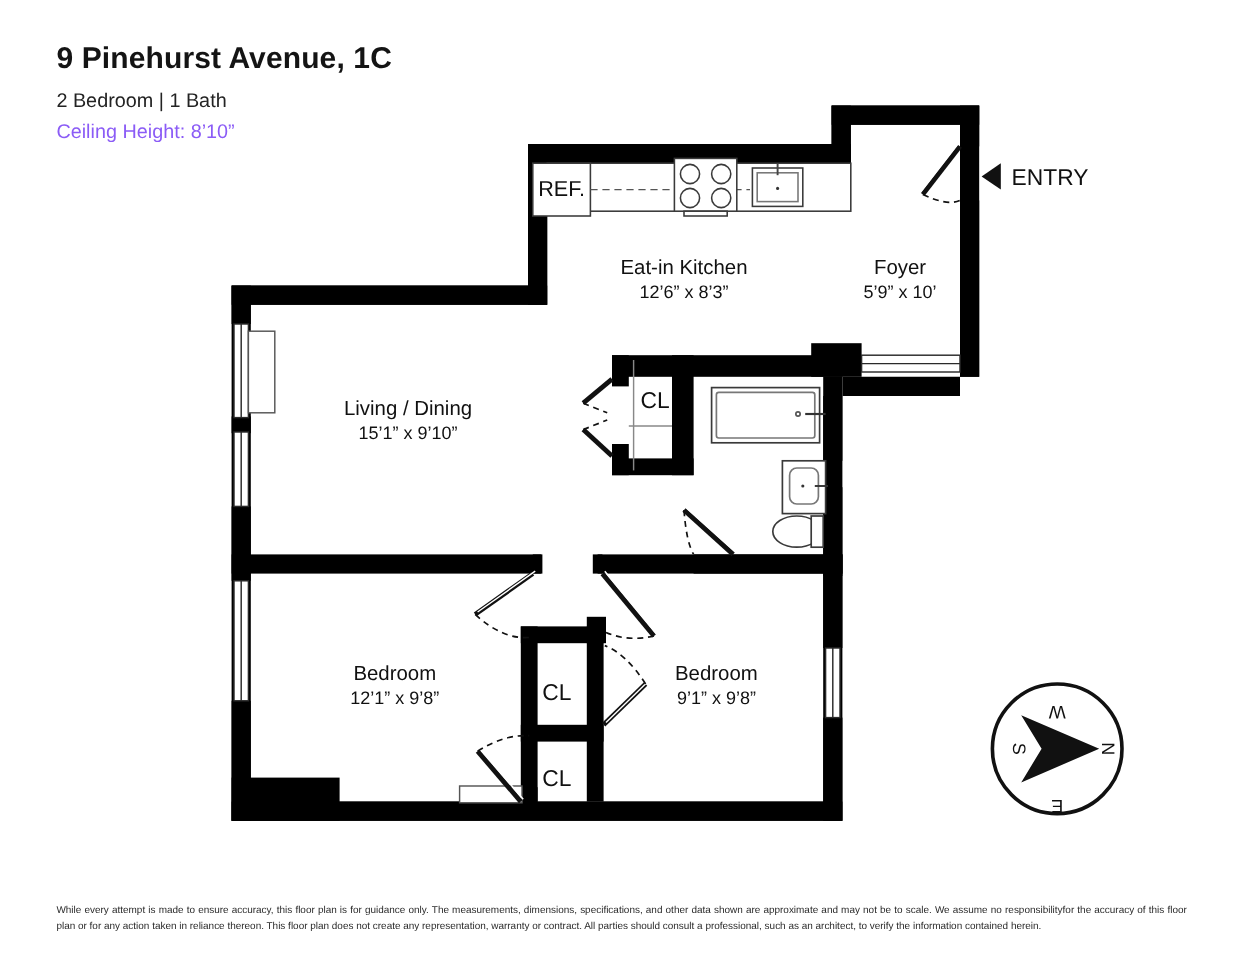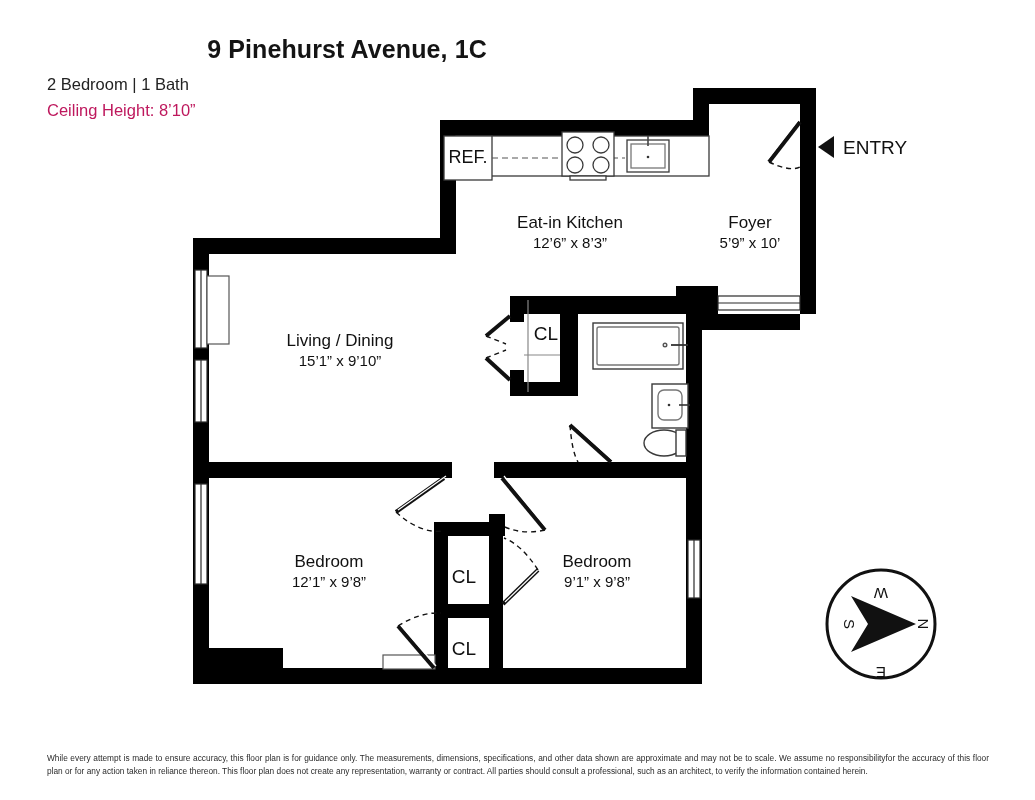--- a/index.html
+++ b/index.html
@@ -28,33 +28,32 @@
     top: 36px;
     width: 600px;
   }
   .title {
     font-size: 25px;
     font-weight: 600;
     letter-spacing: 0.1px;
     color: #141414;
     margin: 0 0 10px 0;
     line-height: 1.1;
-    text-align: center;
   }
   .subtitle {
     font-size: 16.5px;
     font-weight: 400;
     color: #232323;
     margin: 11px 0 7px 0;
     line-height: 1.2;
   }
   .ceiling {
     font-size: 16.5px;
     font-weight: 400;
-    color: #be185d;
+    color: #8b5cf6;
     margin: 0;
     line-height: 1.2;
   }
 
   
   #plan {
     position: absolute;
     left: 0;
     top: 0;
   }

